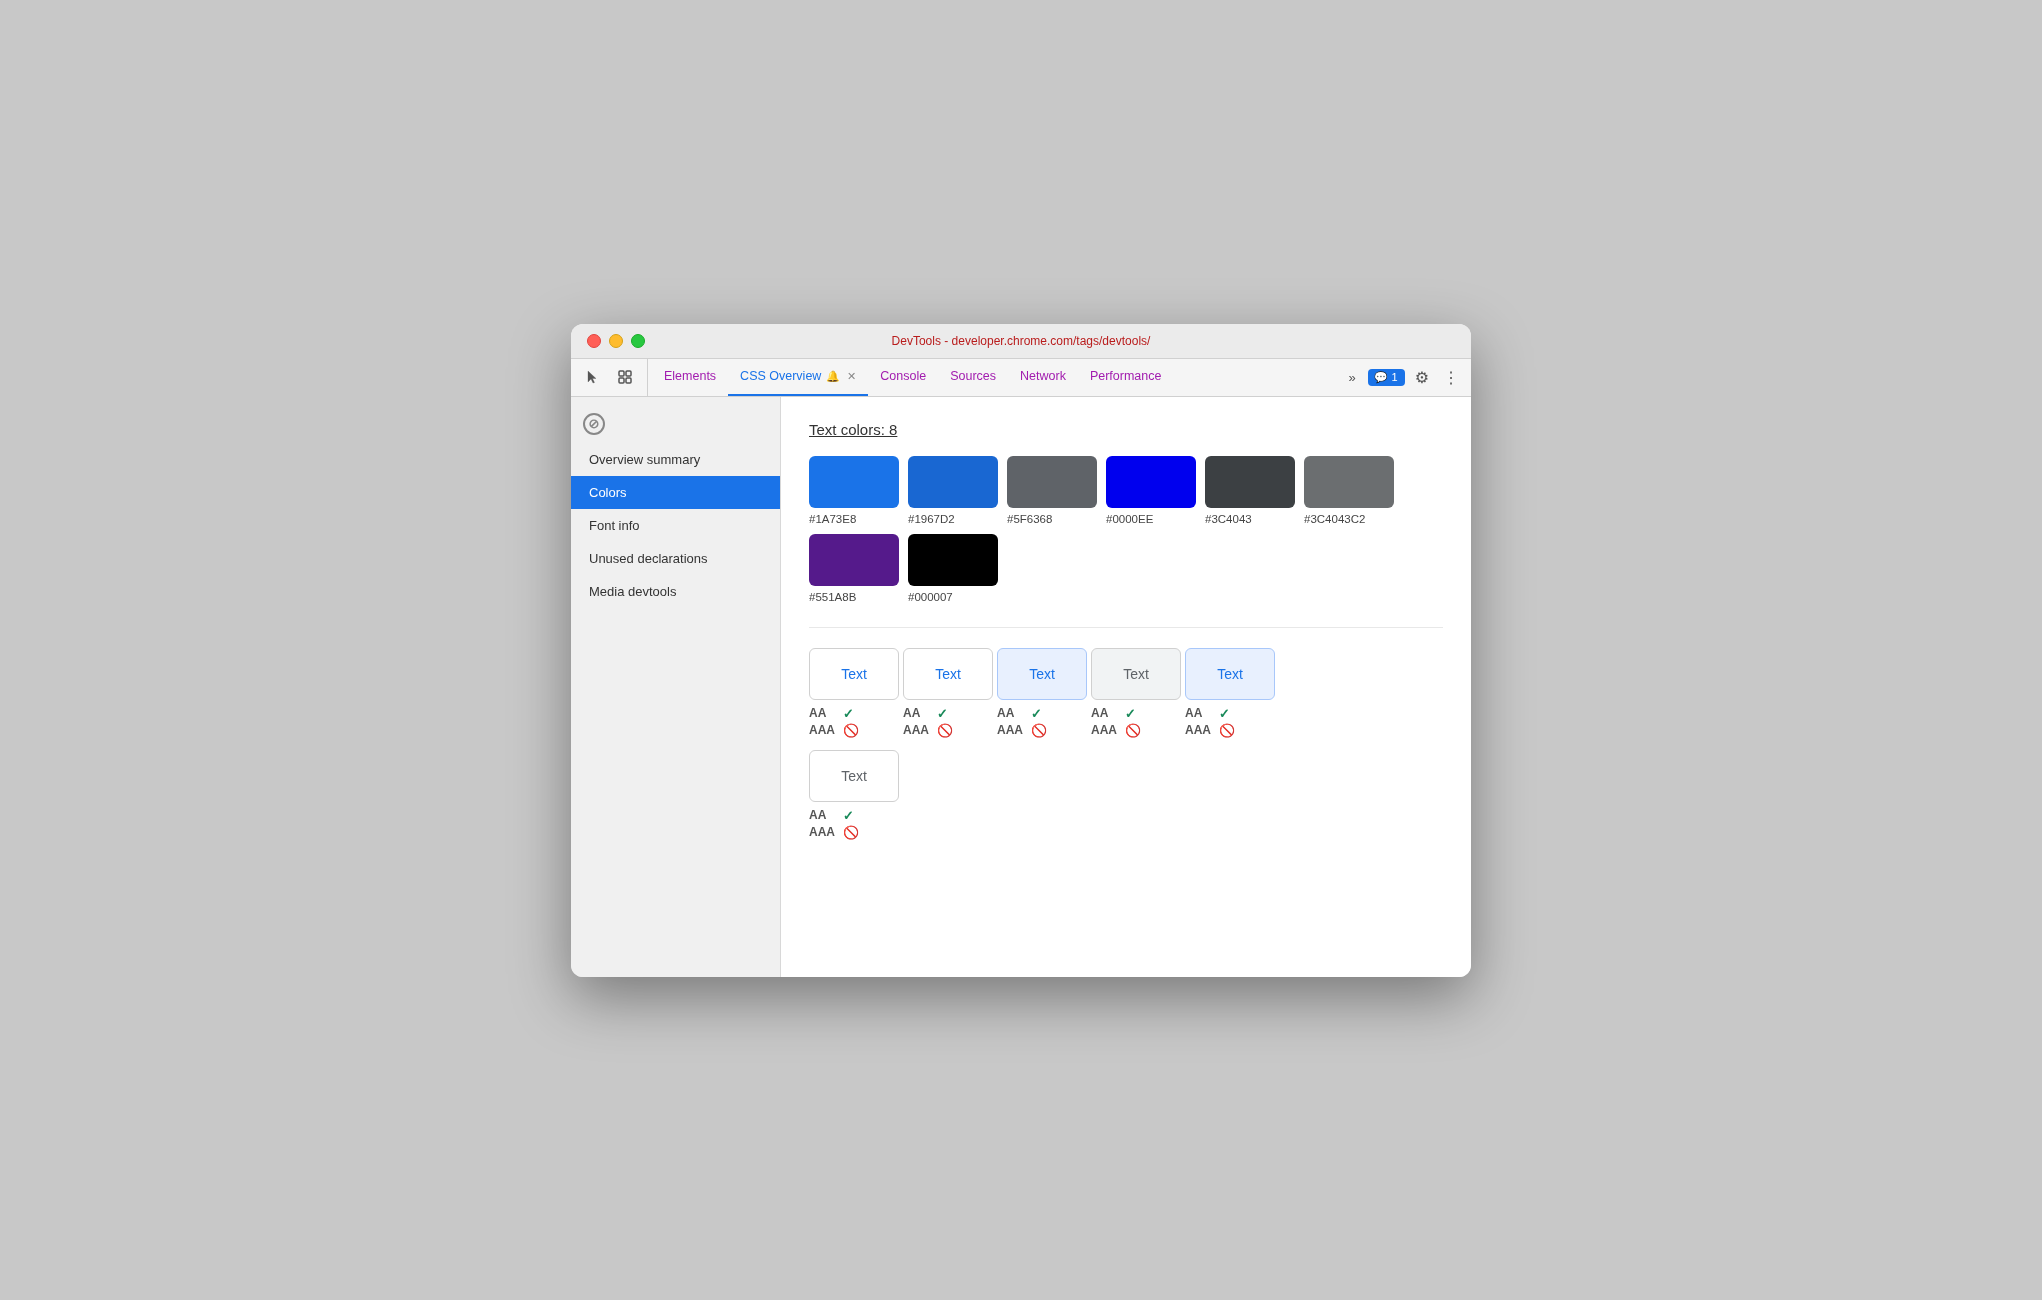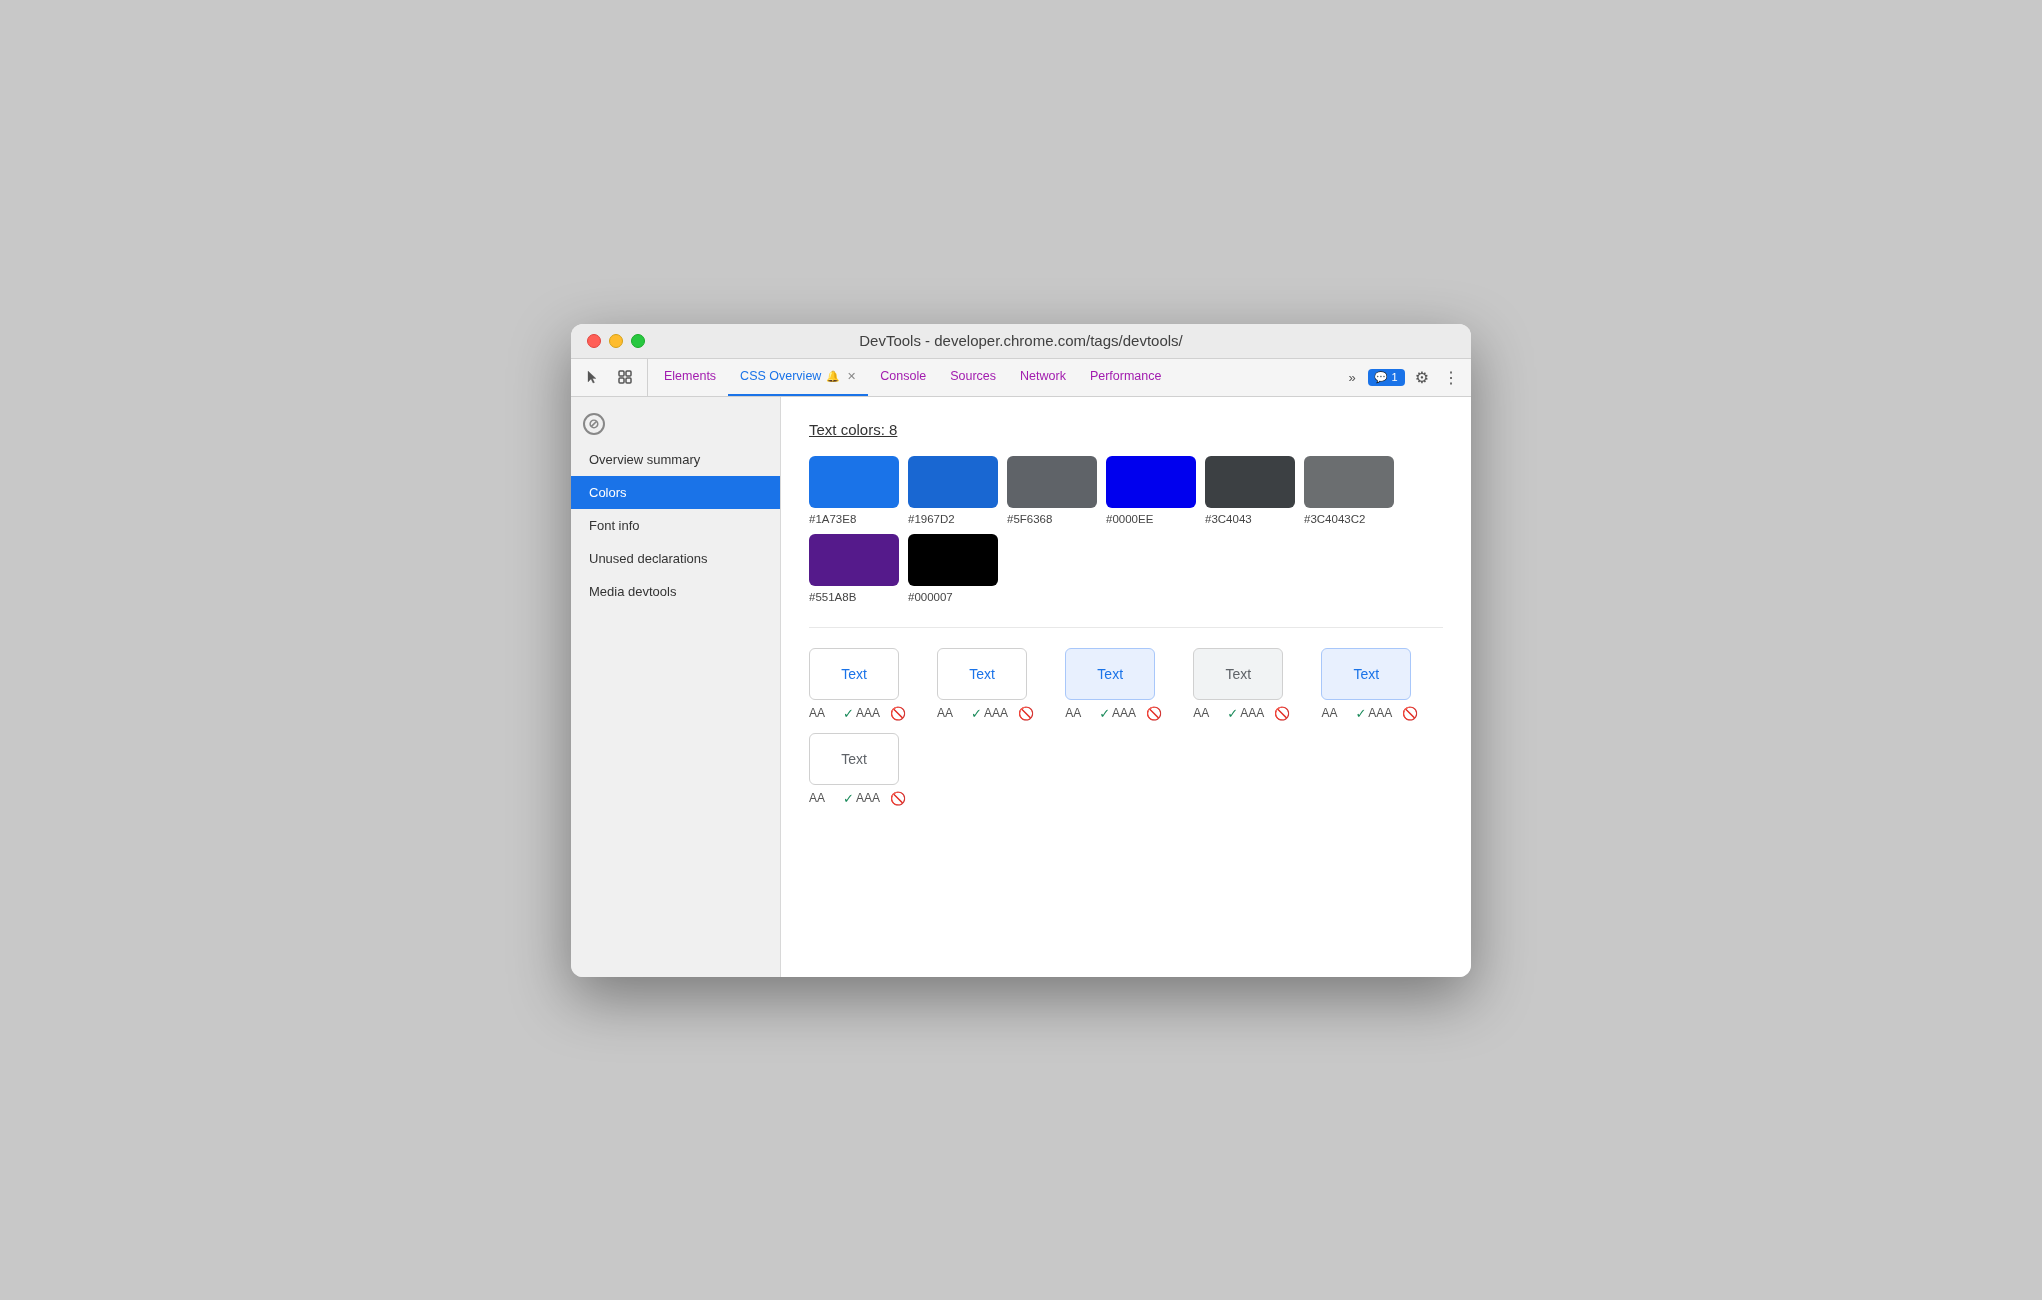--- a/index.html
+++ b/index.html
@@ -45,22 +45,22 @@
     }
 
     .traffic-light.close { background: #ff5f57; border: 1px solid #e0443e; }
     .traffic-light.minimize { background: #febc2e; border: 1px solid #d4a017; }
     .traffic-light.maximize { background: #28c840; border: 1px solid #1aac29; }
 
     .titlebar-title {
       position: absolute;
       left: 50%;
       transform: translateX(-50%);
-      font-size: 15px;
-      color: #404040;
+      font-size: 12px;
+      color: #b91c1c;
       font-weight: 400;
       white-space: nowrap;
     }
 
     
     .toolbar {
       background: #f5f5f5;
       border-bottom: 1px solid #d0d0d0;
       display: flex;
       align-items: stretch;
@@ -227,21 +227,21 @@
     .divider {
       border: none;
       border-top: 1px solid #e8e8e8;
       margin: 8px 0 20px 0;
     }
 
     
     .contrast-grid {
       display: flex;
       flex-wrap: wrap;
-      gap: 31px;
+      gap: 4px;
       margin-top: 14px;
     }
 
     .contrast-item {
       display: flex;
       flex-direction: column;
       align-items: flex-start;
     }
 
     .contrast-box {
@@ -252,22 +252,23 @@
       display: flex;
       align-items: center;
       justify-content: center;
       font-size: 14px;
       margin-bottom: 6px;
       cursor: pointer;
     }
 
     .contrast-ratings {
       display: flex;
-      flex-direction: row;
+      flex-direction: column;
       gap: 2px;
+      font-weight: bold;
     }
 
     .rating-row {
       display: flex;
       align-items: center;
       gap: 6px;
       font-size: 12px;
       color: #555;
     }
 

